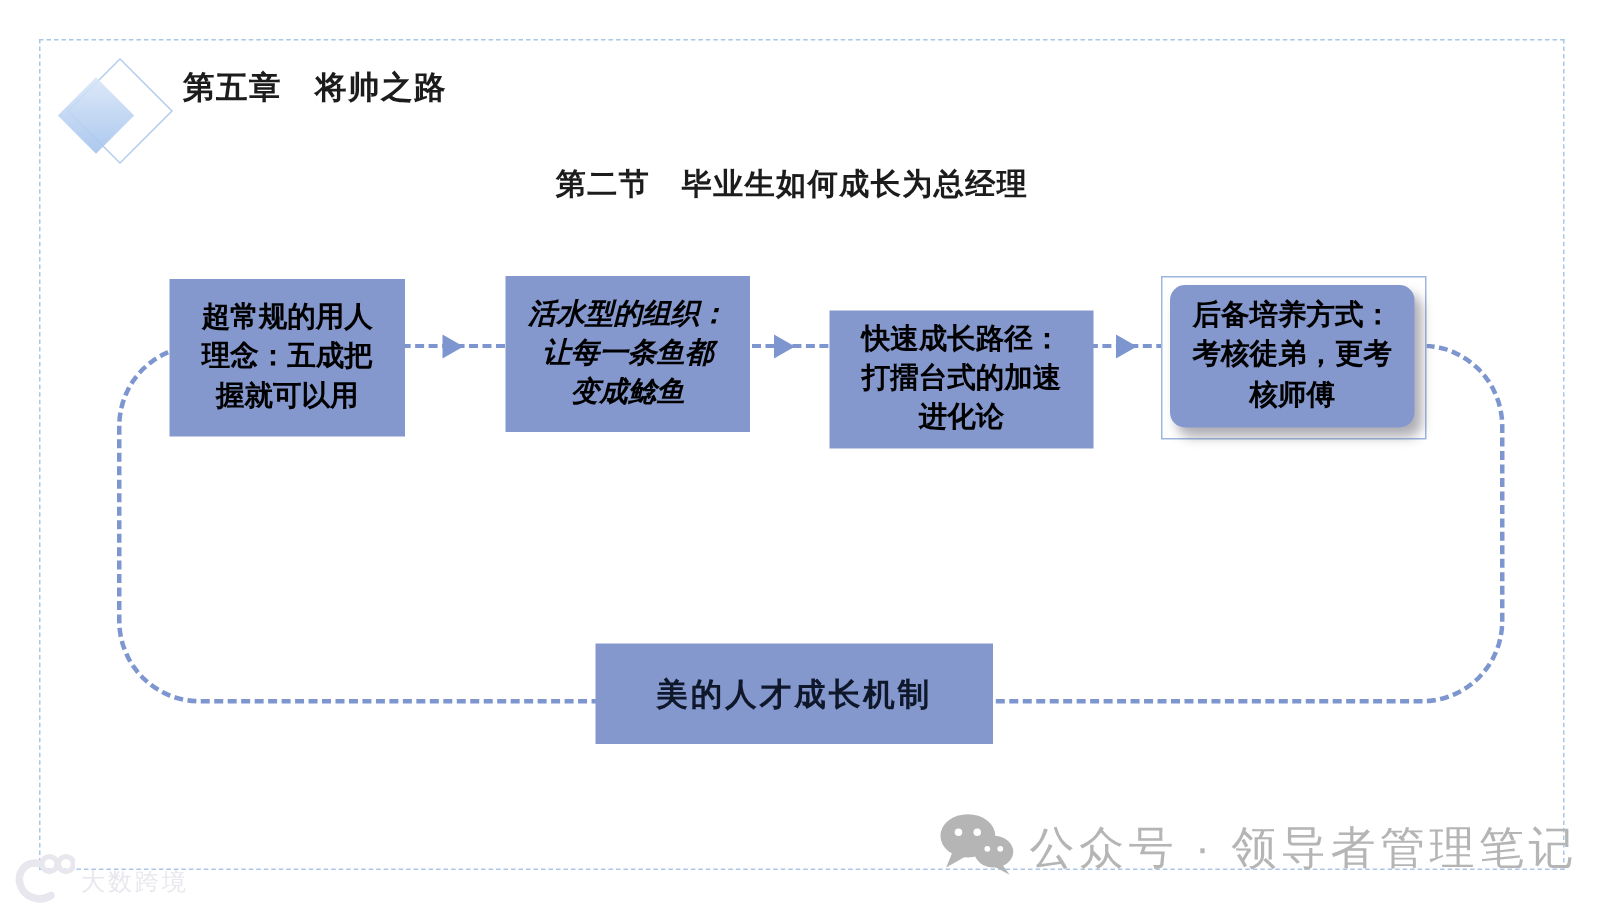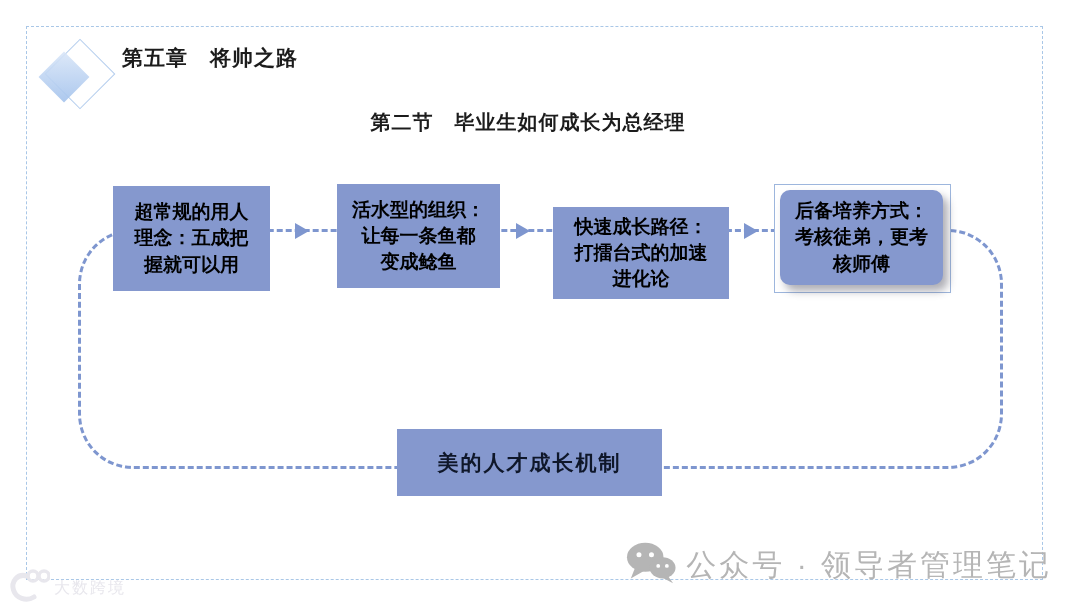--- a/index.html
+++ b/index.html
@@ -33,21 +33,21 @@
   .flow-loop{
     position:absolute;left:78px;top:229px;width:919px;height:234px;
     border:3px dashed var(--connector,#7E96CF);border-radius:55px;z-index:1;
   }
   .flow-box{
     position:absolute;background:var(--box-fill,#8598CE);color:#000000;
     display:flex;align-items:center;justify-content:center;text-align:center;
     font-size:19px;font-weight:700;line-height:1.38;white-space:pre-line;z-index:3;
   }
   .box1{left:113px;top:186px;width:157px;height:105px;}
-  .box2{left:337px;top:184px;width:163px;height:104px;}
+  .box2{left:337px;top:184px;width:163px;height:104px;font-style:italic;}
   .box3{left:553px;top:183px;width:176px;height:92px;margin-top:24px;}
   .box4{
     left:780px;top:190px;width:163px;height:95px;border-radius:10px;
     box-shadow:5px 6px 8px rgba(75,75,90,.45);
   }
   .selection-outline{
     position:absolute;left:774px;top:184px;width:175px;height:107px;
     border:1px solid #9db6dd;background:#ffffff;z-index:2;
   }
   .arrow-right{

